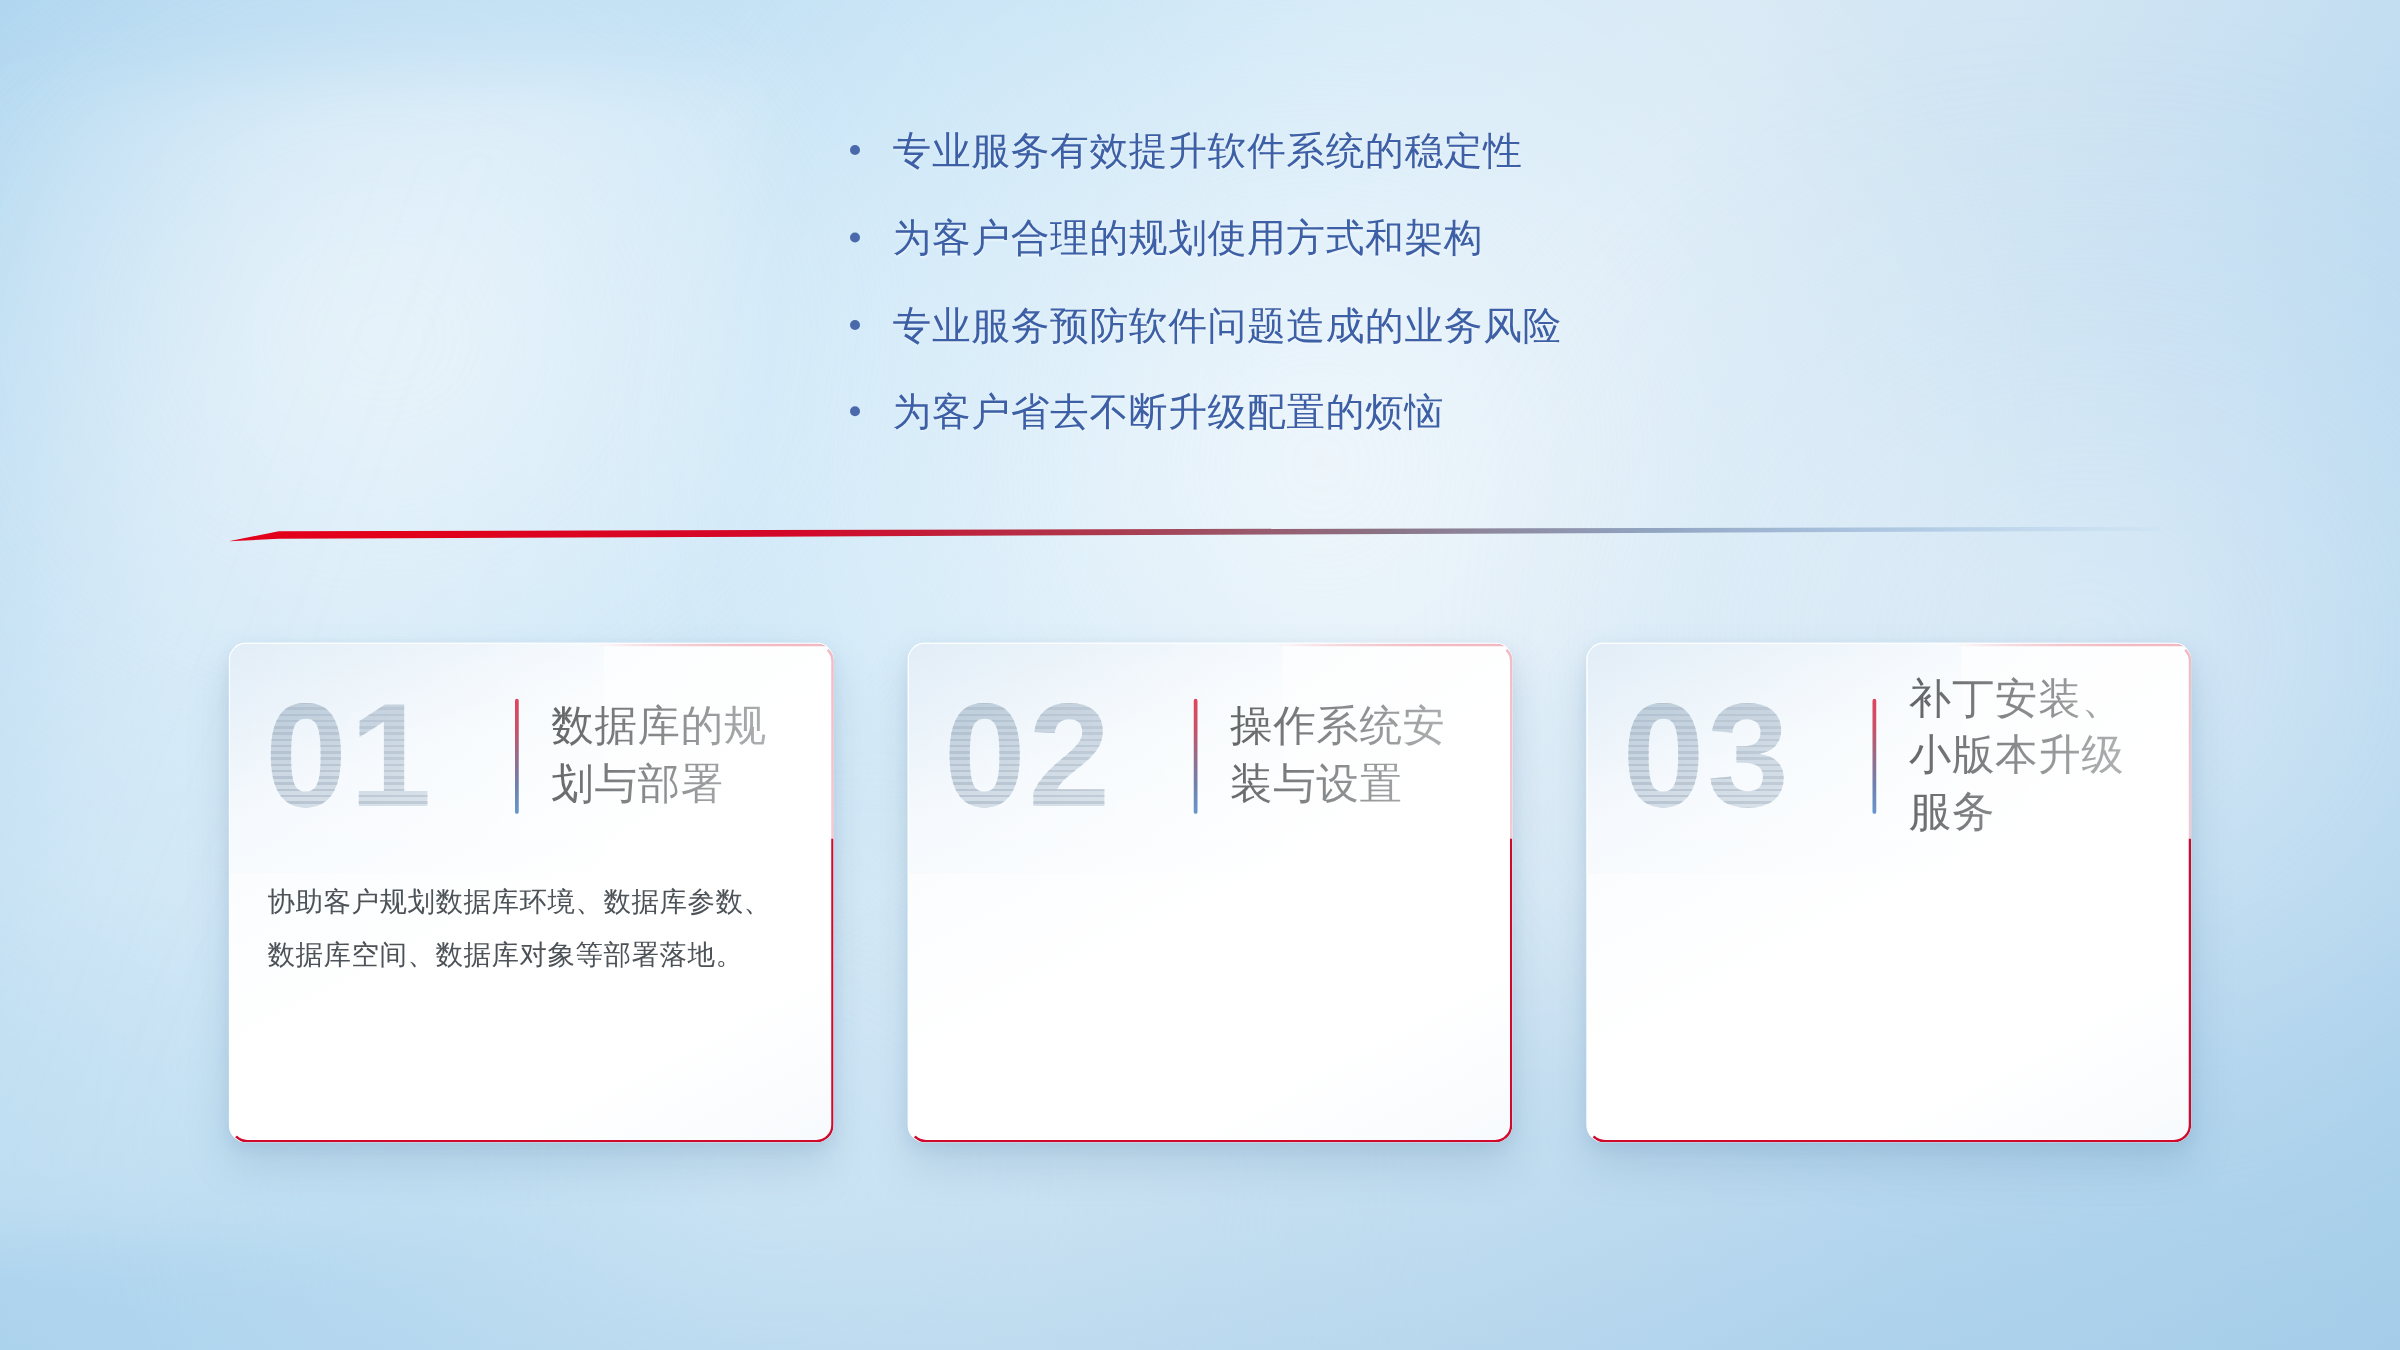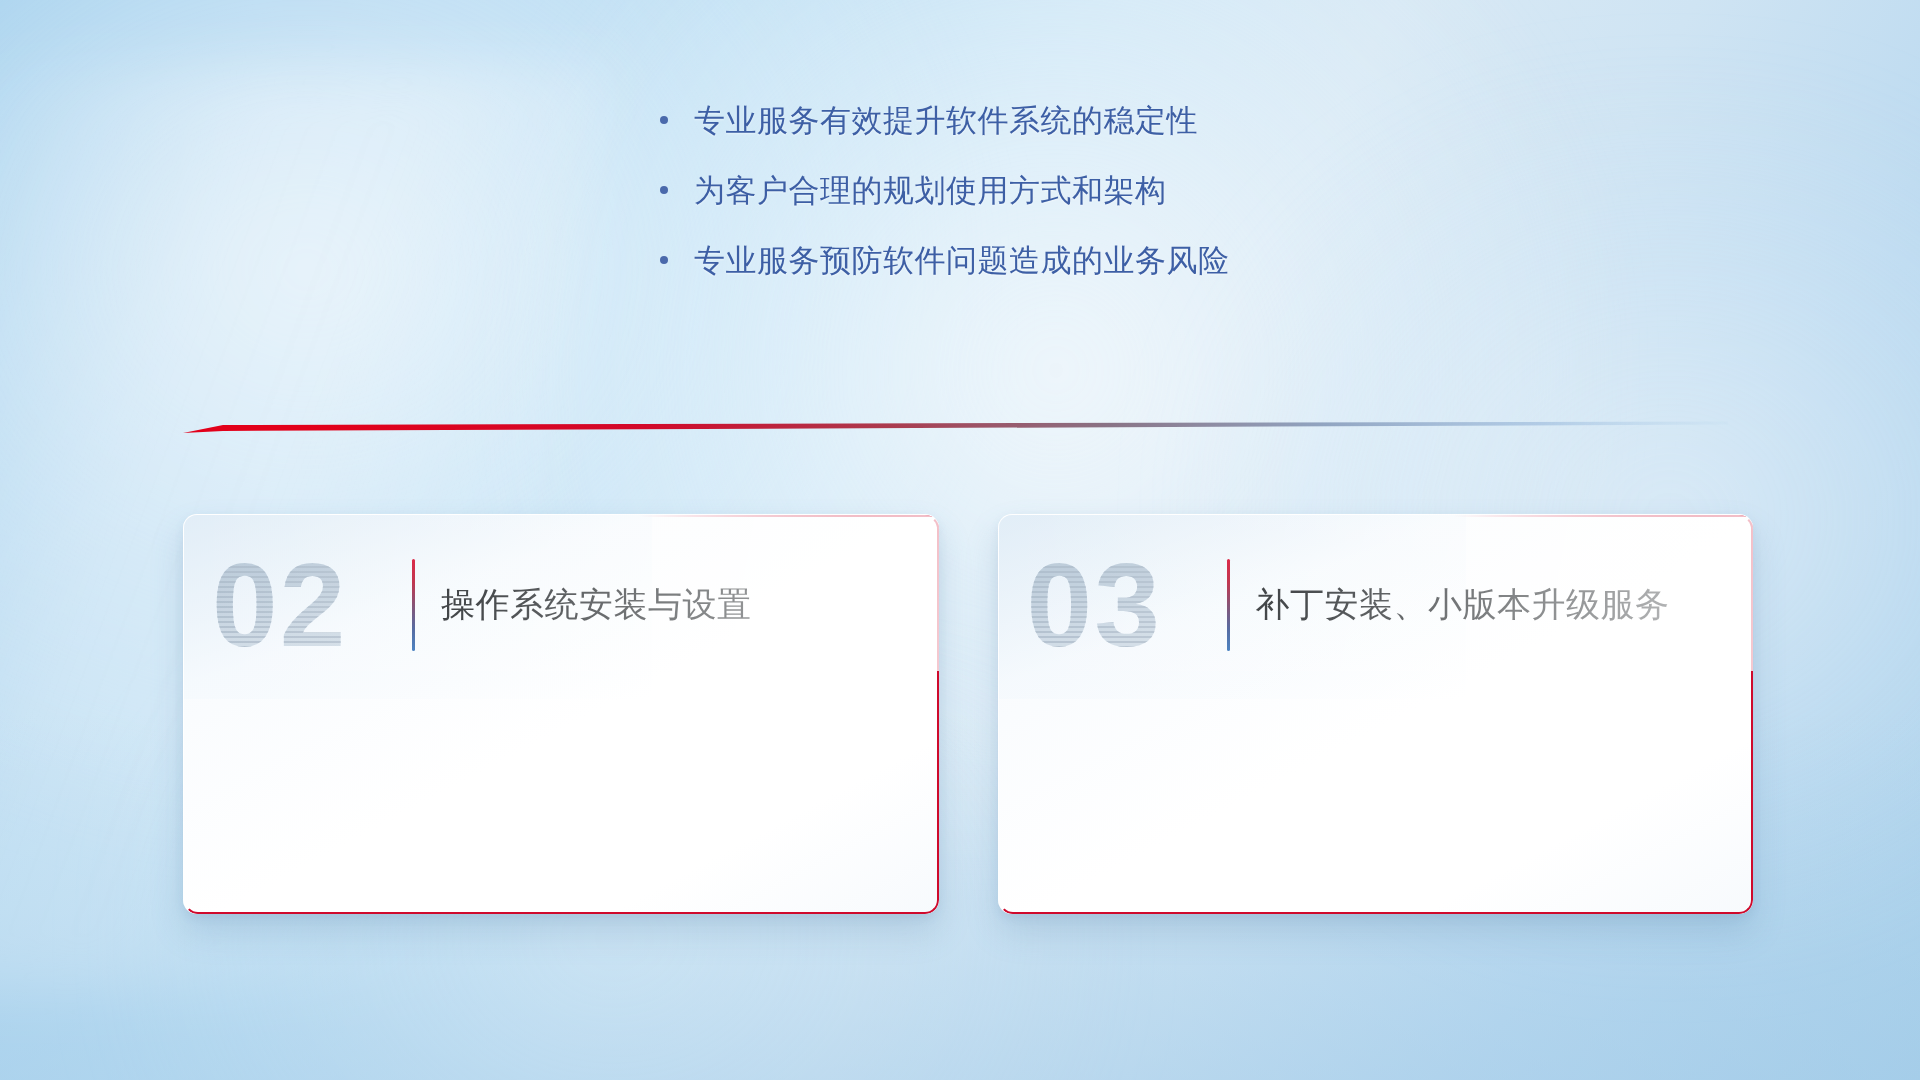--- a/index.html
+++ b/index.html
@@ -107,21 +107,21 @@
     height: 34%;
     background: linear-gradient(180deg,
       rgba(168,208,235,0.0) 0%,
       rgba(168,208,235,0.30) 55%,
       rgba(160,202,232,0.48) 100%);
   }
 
   
   .bullets {
     position: absolute;
-    left: 660px;
+    left: 680px;
     top: 100px;
     width: 900px;
   }
 
   .bullet-row {
     display: flex;
     align-items: baseline;
     gap: 26px;
     margin-bottom: 27px;
     color: #3d5fa5;
@@ -309,20 +309,24 @@
     <span class="bullet-text">专业服务有效提升软件系统的稳定性</span>
   </div>
   <div class="bullet-row">
     <span class="bullet-dot"></span>
     <span class="bullet-text">为客户合理的规划使用方式和架构</span>
   </div>
   <div class="bullet-row">
     <span class="bullet-dot"></span>
     <span class="bullet-text">专业服务预防软件问题造成的业务风险</span>
   </div>
+  <div class="bullet-row">
+    <span class="bullet-dot"></span>
+    <span class="bullet-text">为客户省去不断升级配置的烦恼</span>
+  </div>
 </div>
 
 <div class="divider-wrap">
   <svg viewBox="0 0 1545 22" preserveAspectRatio="none">
     <defs>
       <linearGradient id="rule-grad" x1="0" y1="0" x2="1" y2="0">
         <stop offset="0%" stop-color="#e2001a" stop-opacity="1"></stop>
         <stop offset="8%" stop-color="#e2001a" stop-opacity="1"></stop>
         <stop offset="30%" stop-color="#d2092a" stop-opacity="1"></stop>
         <stop offset="46%" stop-color="#a83448" stop-opacity="0.96"></stop>
@@ -331,20 +335,31 @@
         <stop offset="88%" stop-color="#92b3d8" stop-opacity="0.55"></stop>
         <stop offset="100%" stop-color="#a8cbe8" stop-opacity="0.08"></stop>
       </linearGradient>
     </defs>
     <path d="M0,15 L40,7 L1545,3.4 L1545,6.6 L40,13 Z" fill="url(#rule-grad)"></path>
   </svg>
 </div>
 
 <div class="cards">
 
+  <div class="card">
+    <div class="card-sheen"></div>
+    <div class="card-accent"></div>
+    <div class="card-head">
+      <div class="ghost-num">01</div>
+      <div class="ghost-num-fade"></div>
+      <div class="head-divider"></div>
+      <div class="card-title">数据库的规划与部署</div>
+    </div>
+    <div class="card-body">协助客户规划数据库环境、数据库参数、数据库空间、数据库对象等部署落地。</div>
+  </div>
 
   <div class="card">
     <div class="card-sheen"></div>
     <div class="card-accent"></div>
     <div class="card-head">
       <div class="ghost-num">02</div>
       <div class="ghost-num-fade"></div>
       <div class="head-divider"></div>
       <div class="card-title">操作系统安装与设置</div>
     </div>

